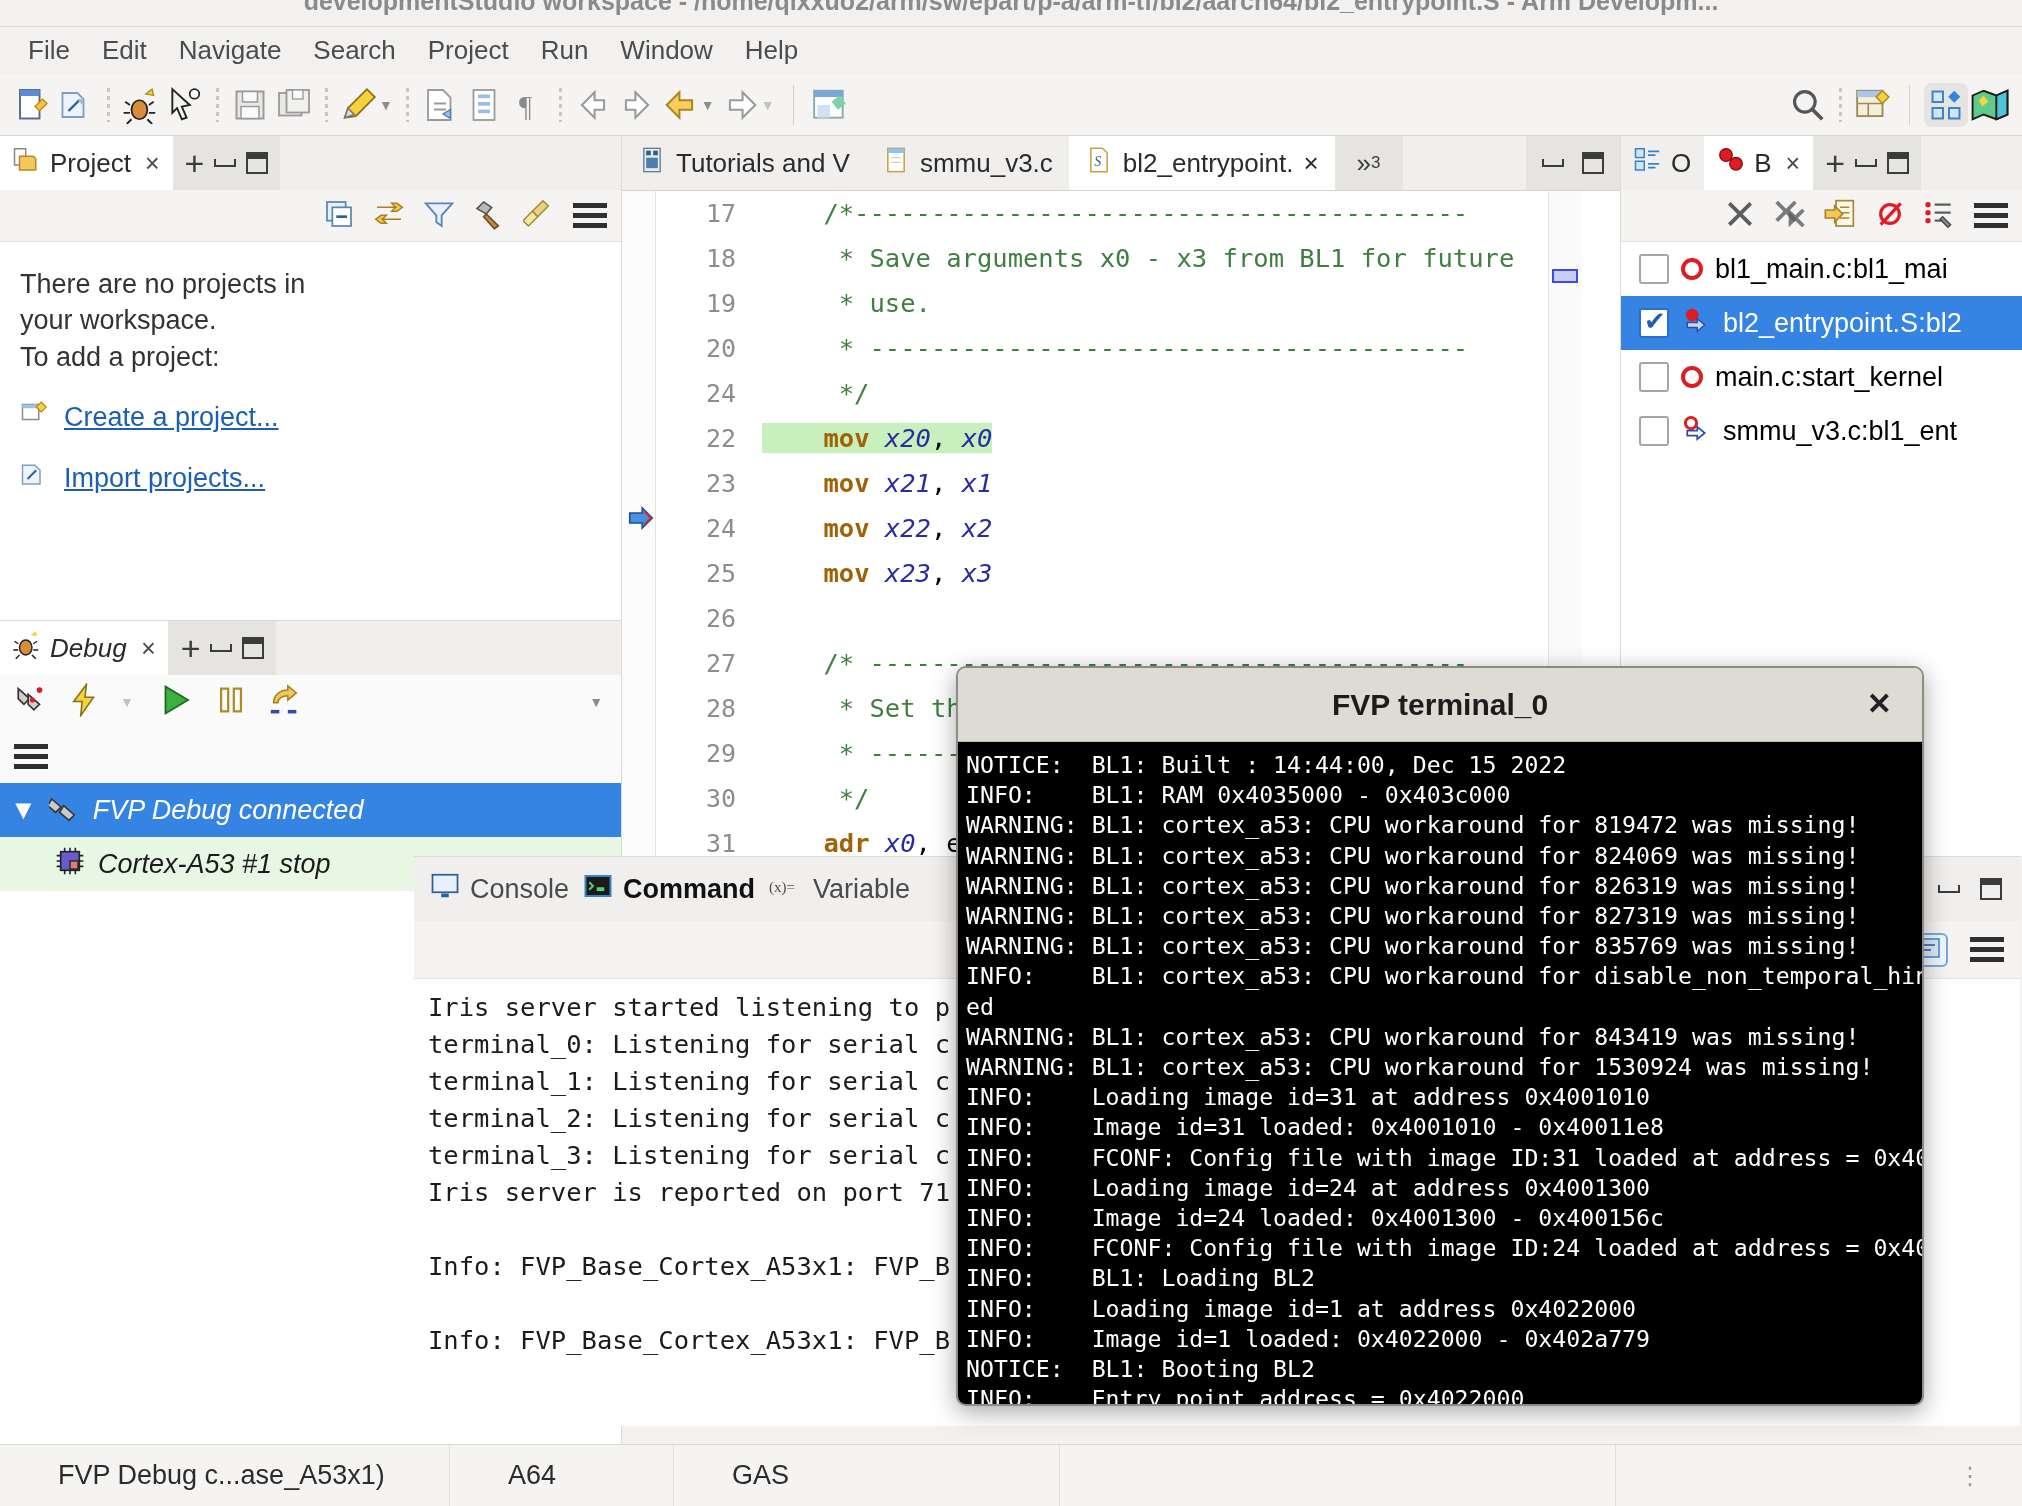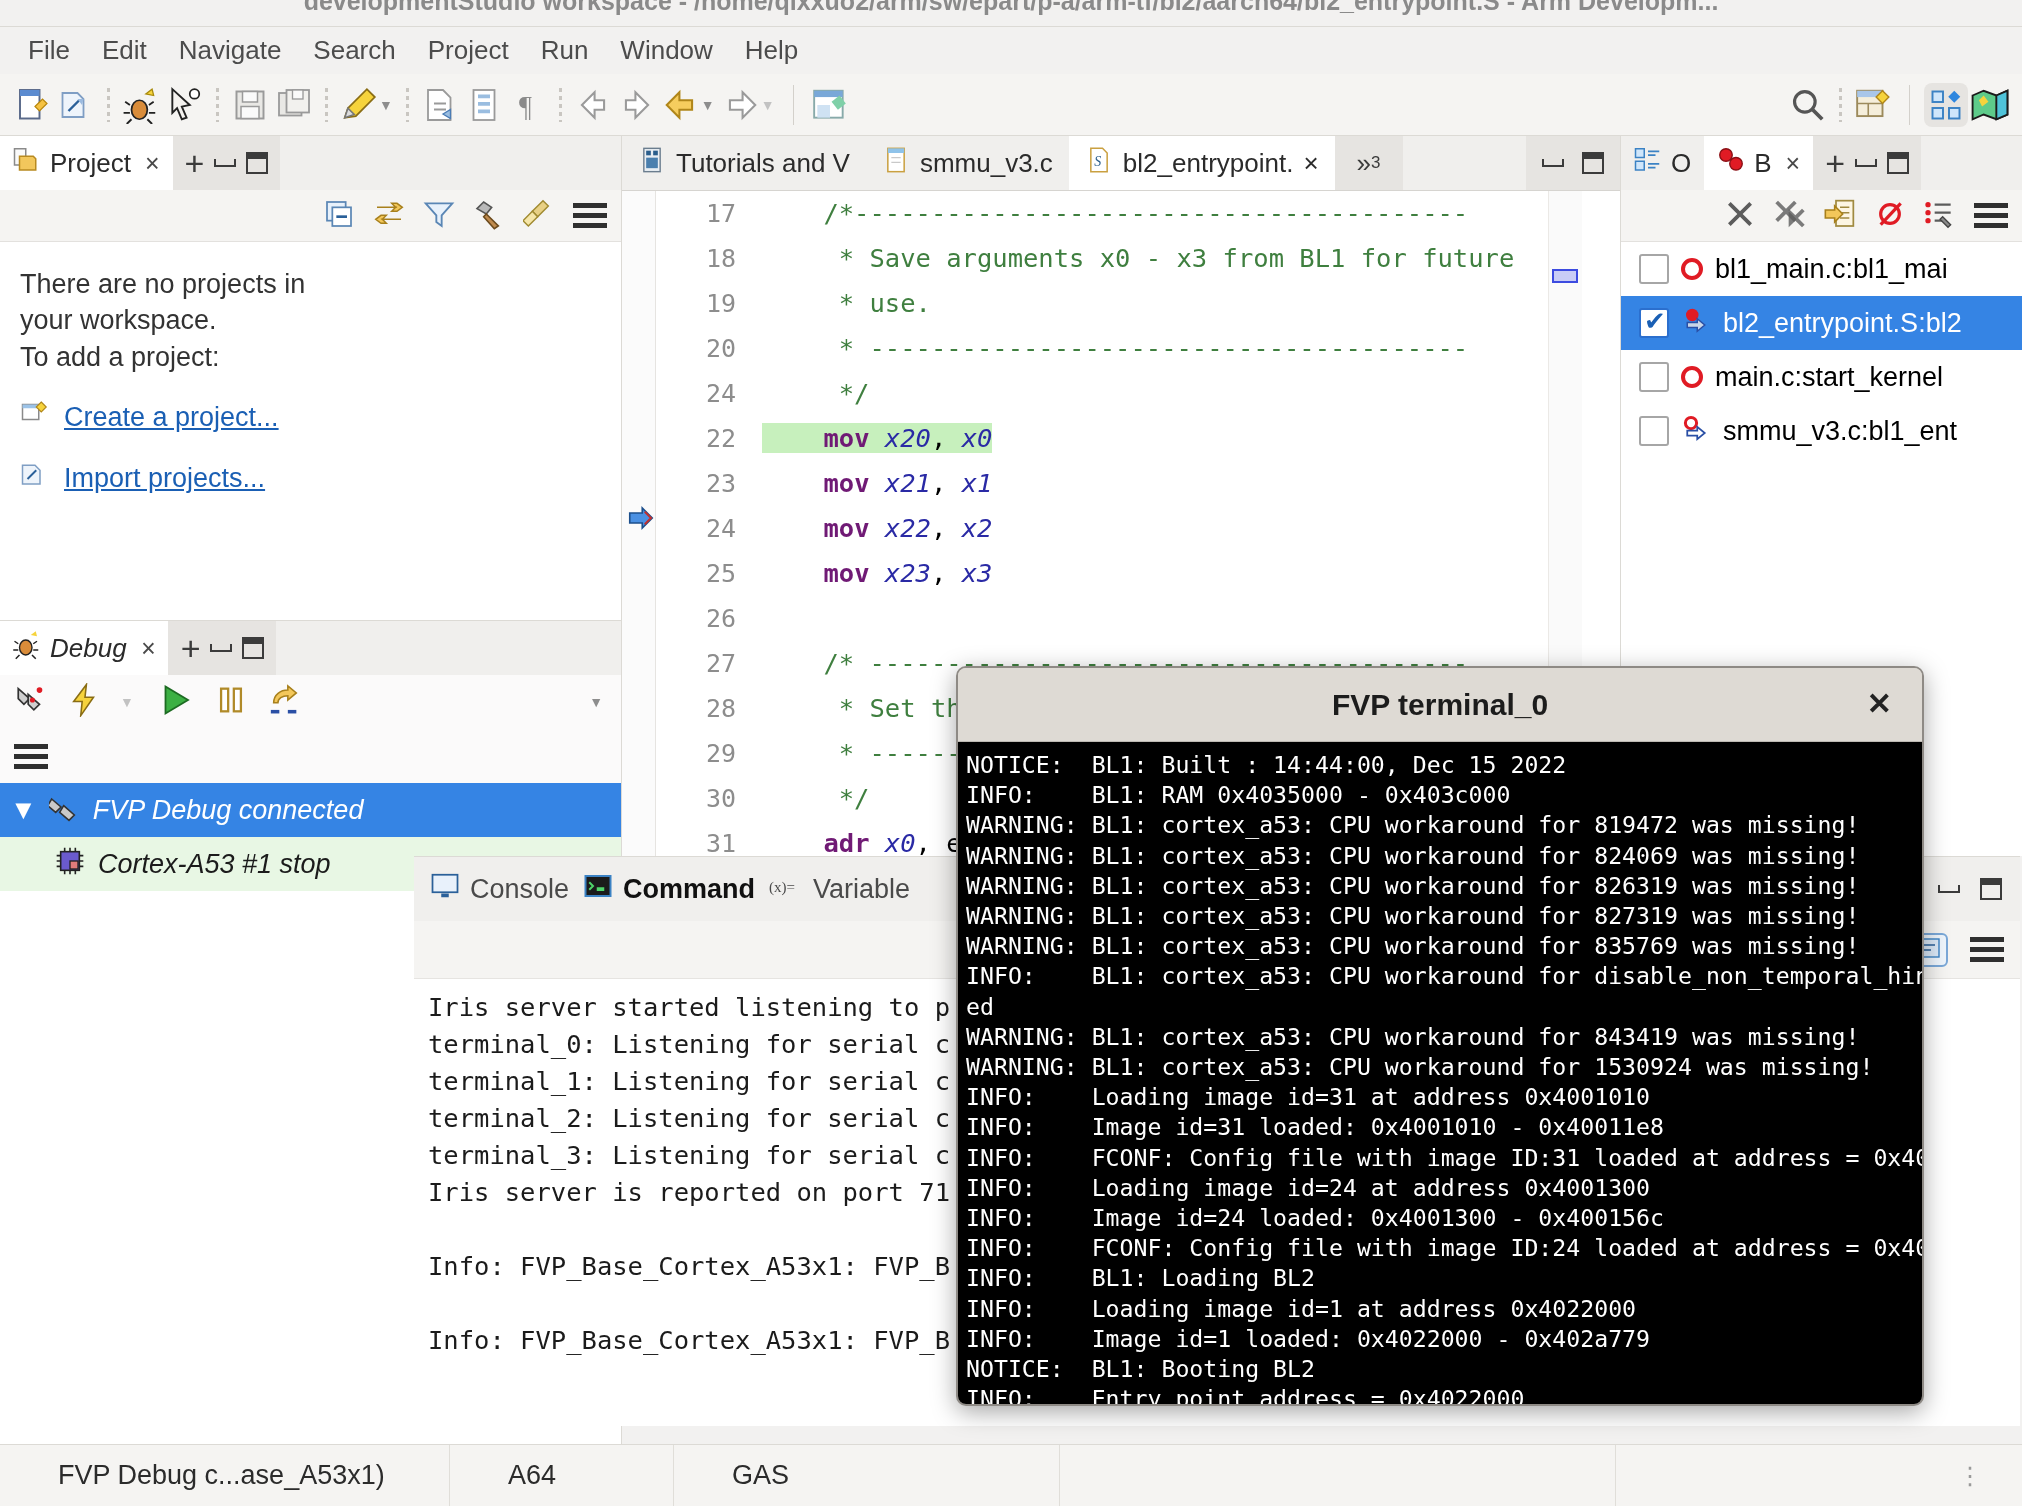--- a/index.html
+++ b/index.html
@@ -120,21 +120,21 @@
                border-top:1px solid #d6d4d0; overflow:hidden; }
   .ruler { width: 34px; background:#fbfbfb; border-right:1px solid #e6e4e1; }
   .gutter { width: 92px; text-align:right; padding-right:12px;
             font-family:"DejaVu Sans Mono", monospace; font-size:25px;
             color:#8d8d8d; }
   .codelines { flex:1; font-family:"DejaVu Sans Mono", monospace; font-size:25.5px;
                padding-left:14px; }
   .ln { height:45px; line-height:45px; white-space:pre; }
   .gl { height:45px; line-height:45px; }
   .cmt { color:#3f7f3f; }
-  .kw  { color:#701a75; font-weight:bold; }
+  .kw  { color:#a16207; font-weight:bold; }
   .reg { color:#2a2aa5; font-style:italic; }
   .hl  { background:#c7f0bd; }
   .arrow-ip { position:absolute; left:4px; font-size:26px; color:#1c71d8; }
   .ed-vscroll { position:absolute; right:38px; top:0; width:34px; height:666px;
                 background:#fafafa; border-left:1px solid #ebe9e6; }
   .ed-mark { position:absolute; right:42px; top:78px; width:26px; height:14px;
              border:2px solid #3c4be0; background:#c9cdf6; }
 
   
   #console-panel { left: 414px; top: 856px; width: 1606px; height: 570px;

